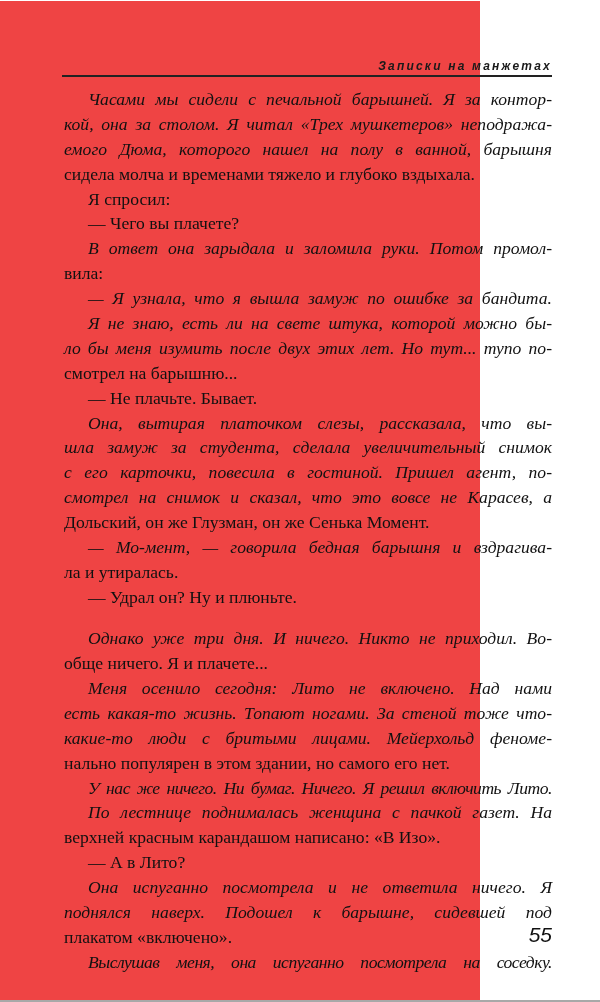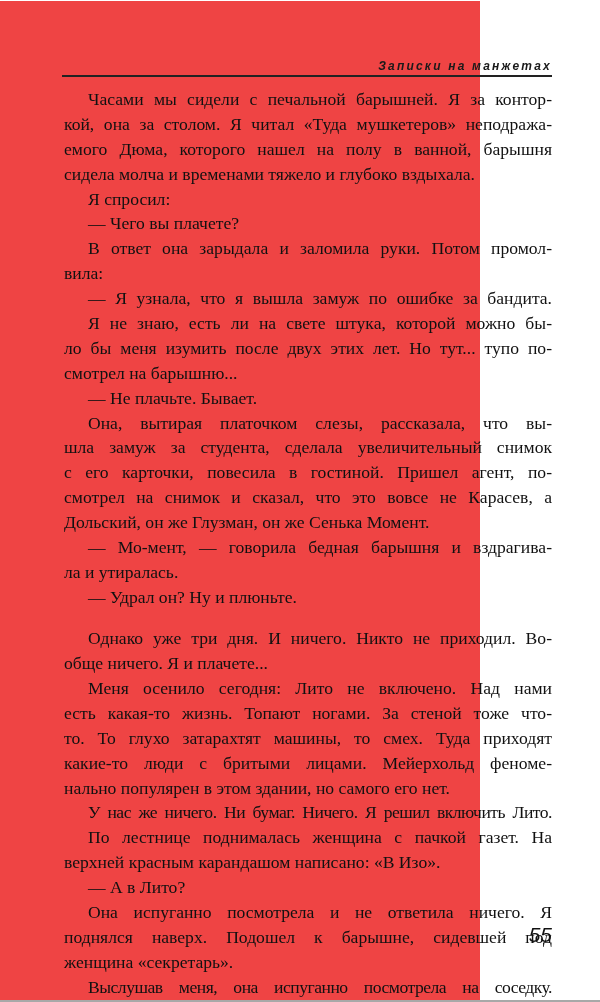--- a/index.html
+++ b/index.html
@@ -13,38 +13,38 @@
     color: #1a1a1a; line-height: 20px;
   }
   .head-rule { position: absolute; left: 62px; top: 74px; width: 490px; height: 1.5px; background: #222; }
   .text {
     position: absolute; left: 64px; top: 86px; width: 488px;
     font-family: "Liberation Serif", "DejaVu Serif", serif;
     font-size: 17.6px; line-height: 24.9px; color: #111;
   }
   .line { display: block; white-space: nowrap; height: 24.9px; }
   .line.indent { padding-left: 24px; }
-  .line.justify { text-align: justify; text-align-last: justify; }
+  .line.justify { text-align: justify; text-align-last: justify; font-style: italic; }
   .line.blank { height: 16.5px; }
   .page-number {
     position: absolute; left: 512px; top: 922px; width: 40px; text-align: right;
     font-family: "Liberation Sans", "DejaVu Sans", sans-serif;
     font-style: italic; font-weight: normal; font-size: 21px; color: #111;
   }
   .bottom-edge { position: absolute; left: 0; top: 999px; width: 600px; height: 2px; background: #a8a8a8; }
 </style>
 </head>
 <body>
 
 <div class="page">
   <div class="running-head">Записки на манжетах</div>
   <div class="head-rule"></div>
   <div class="text" id="body-text">
       <span class="line indent justify">Часами мы сидели с печальной барышней. Я за контор-</span>
-      <span class="line justify">кой, она за столом. Я читал «Туда мушкетеров» неподража-</span>
+      <span class="line justify">кой, она за столом. Я читал «Трех мушкетеров» неподража-</span>
       <span class="line justify">емого Дюма, которого нашел на полу в ванной, барышня</span>
       <span class="line">сидела молча и временами тяжело и глубоко вздыхала.</span>
       <span class="line indent">Я спросил:</span>
       <span class="line indent">— Чего вы плачете?</span>
       <span class="line indent justify">В ответ она зарыдала и заломила руки. Потом промол-</span>
       <span class="line">вила:</span>
       <span class="line indent justify">— Я узнала, что я вышла замуж по ошибке за бандита.</span>
       <span class="line indent justify">Я не знаю, есть ли на свете штука, которой можно бы-</span>
       <span class="line justify">ло бы меня изумить после двух этих лет. Но тут... тупо по-</span>
       <span class="line">смотрел на барышню...</span>
@@ -55,27 +55,26 @@
       <span class="line justify">смотрел на снимок и сказал, что это вовсе не Карасев, а</span>
       <span class="line">Дольский, он же Глузман, он же Сенька Момент.</span>
       <span class="line indent justify">— Мо-мент, — говорила бедная барышня и вздрагива-</span>
       <span class="line">ла и утиралась.</span>
       <span class="line indent">— Удрал он? Ну и плюньте.</span>
       <span class="line blank"></span>
       <span class="line indent justify">Однако уже три дня. И ничего. Никто не приходил. Во-</span>
       <span class="line">обще ничего. Я и плачете...</span>
       <span class="line indent justify">Меня осенило сегодня: Лито не включено. Над нами</span>
       <span class="line justify">есть какая-то жизнь. Топают ногами. За стеной тоже что-</span>
-      <span class="line justify">то. То глухо затарахтят машины, то смех. Туда приходят</span>
       <span class="line justify">какие-то люди с бритыми лицами. Мейерхольд феноме-</span>
       <span class="line">нально популярен в этом здании, но самого его нет.</span>
       <span class="line indent justify" style="letter-spacing: -0.5px;">У нас же ничего. Ни бумаг. Ничего. Я решил включить Лито.</span>
       <span class="line indent justify">По лестнице поднималась женщина с пачкой газет. На</span>
       <span class="line">верхней красным карандашом написано: «В Изо».</span>
       <span class="line indent">— А в Лито?</span>
       <span class="line indent justify">Она испуганно посмотрела и не ответила ничего. Я</span>
       <span class="line justify">поднялся наверх. Подошел к барышне, сидевшей под</span>
-      <span class="line">женщина «секретарь».</span>
+      <span class="line">плакатом «включено».</span>
       <span class="line indent justify" style="letter-spacing: -0.5px;">Выслушав меня, она испуганно посмотрела на соседку.</span>
     </div>
   <div class="page-number">55</div>
   <div class="bottom-edge"></div>
 </div>
 
 </body></html>

